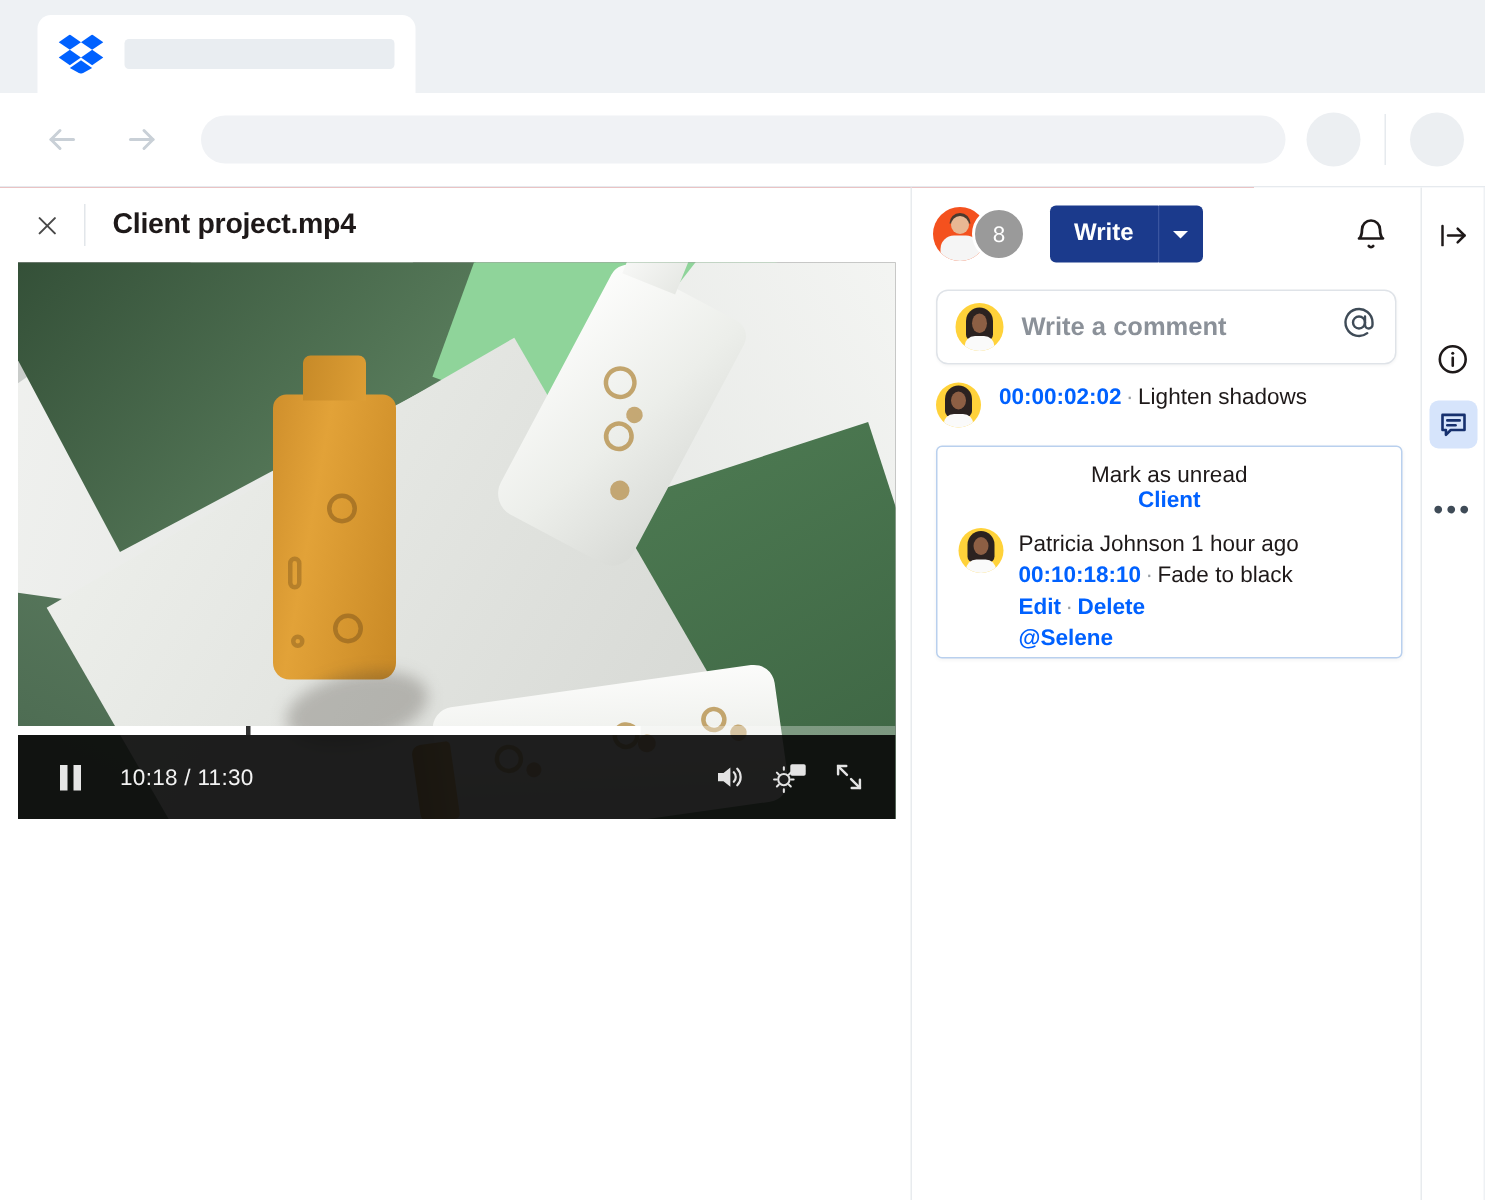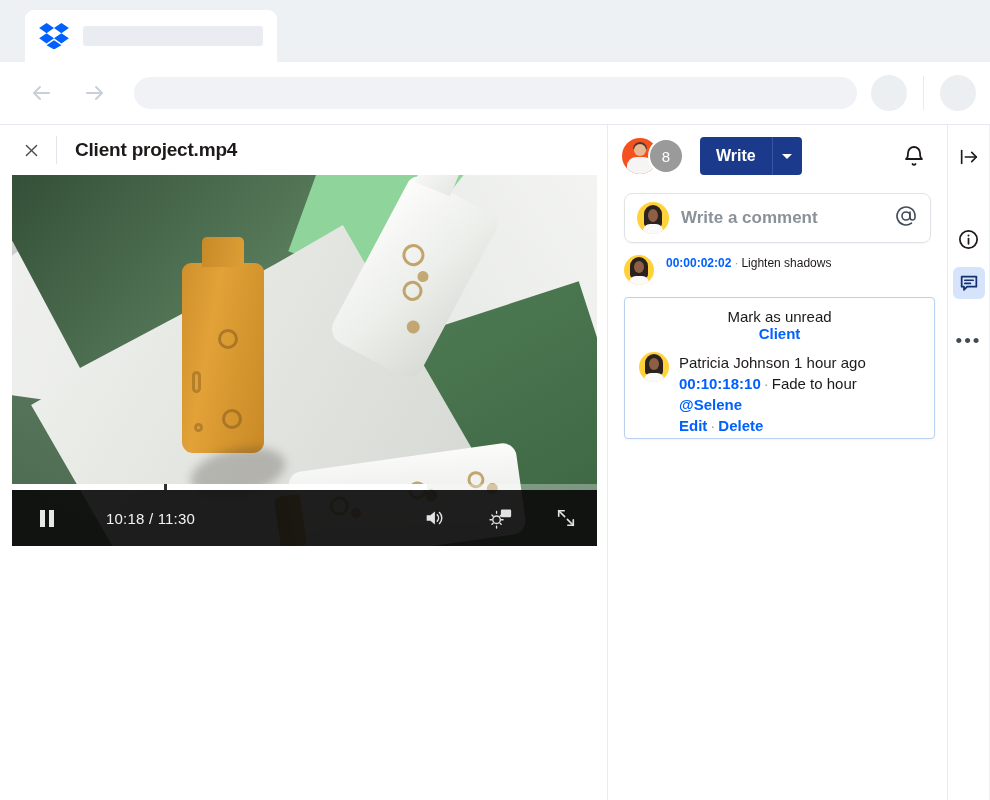--- a/index.html
+++ b/index.html
@@ -156,21 +156,21 @@
 
   .mark {
     position: absolute; border: 3px solid rgba(186,150,86,0.85);
     border-radius: 50%;
   }
   .mark-d { position: absolute; background: rgba(186,150,86,0.8); border-radius: 50%; }
 
   .controls {
     position: absolute; left: 0; bottom: 0; width: 100%; height: 56px;
     background: rgba(12,12,12,0.92);
-    display: flex; align-items: center; padding: 0 14px; gap: 26px;
+    display: flex; align-items: center; padding: 0 14px;
   }
   .progress {
     position: absolute; left: 0; bottom: 56px; width: 100%; height: 6px;
     background: rgba(255,255,255,0.32);
   }
   .progress-fill { position: absolute; left: 0; top: 0; height: 6px; width: 71%; background: #ffffff; }
   .progress-marker { position: absolute; left: 26%; top: 0; width: 3px; height: 6px; background: rgba(25,25,25,0.9); }
   .pause-btn { width: 26px; display: flex; gap: 4px; margin-left: 14px; }
   .pause-btn i { display: block; width: 5px; height: 17px; background: #e7e7e7; }
   .time-label { color: #f2f2f2; font-size: 15px; margin-left: 14px; letter-spacing: 0.2px; }
@@ -235,21 +235,21 @@
     width: 32px; height: 32px; border-radius: 50%; background: #ffd23a;
     position: relative; overflow: hidden; flex: 0 0 auto;
   }
   .av-woman-y .hair { position: absolute; left: 7px; top: 3px; width: 18px; height: 22px; border-radius: 9px 9px 4px 4px; background: #2b2220; }
   .av-woman-y .face { position: absolute; left: 11px; top: 7px; width: 10px; height: 13px; border-radius: 50%; background: #8d5f44; }
   .av-woman-y .top { position: absolute; left: 6px; top: 22px; width: 20px; height: 12px; border-radius: 7px 7px 0 0; background: #fafafa; }
   .placeholder-text { margin-left: 12px; color: #8b9199; font-size: 17px; flex: 1 1 auto; font-weight: bold; }
   .at-icon { color: #3f4b57; font-size: 21px; }
 
   .comment-row { display: flex; padding: 12px 16px 4px 16px; }
-  .comment-row .body { margin-left: 12px; font-size: 12px; line-height: 1.35; color: #1e1919; }
+  .comment-row .body { margin-left: 12px; font-size: 15px; line-height: 1.35; color: #1e1919; }
   .ts-link { color: #0061ff; font-weight: bold; }
   .dot-sep { color: #9aa0a6; padding: 0 3px; }
 
   .thread {
     margin: 8px 12px 0 16px; border: 1px solid #b9d0ee; border-radius: 4px;
     background: #ffffff; box-shadow: 0 1px 3px rgba(0,0,0,0.05);
   }
   .thread-top {
     display: flex; align-items: center; justify-content: space-between;
     padding: 10px 14px 6px 14px;
@@ -487,27 +487,27 @@
             <div class="hair"></div>
               <div class="face"></div>
               <div class="top"></div>
           </div>
           <div class="mbody">
             <div>
               <span class="author">Patricia Johnson</span>
               <span class="meta-time">1 hour ago</span>
             </div>
             <div>
-              <span class="ts-link">00:10:18:10</span><span class="dot-sep">·</span><span>Fade to hour</span>
+              <span class="ts-link">00:10:18:10</span><span class="dot-sep">·</span><span>Fade to black</span>
+            </div>
+            <div>
+              <span class="edit-link">Edit</span><span class="dot-sep">·</span><span class="del-link">Delete</span>
             </div>
             <div>
               <span class="mention">@Selene</span>
-            </div>
-            <div>
-              <span class="edit-link">Edit</span><span class="dot-sep">·</span><span class="del-link">Delete</span>
             </div>
           </div>
         </div>
 
 
       </div>
     </div>
 
     <div class="rail">
       <div class="rail-btn">

